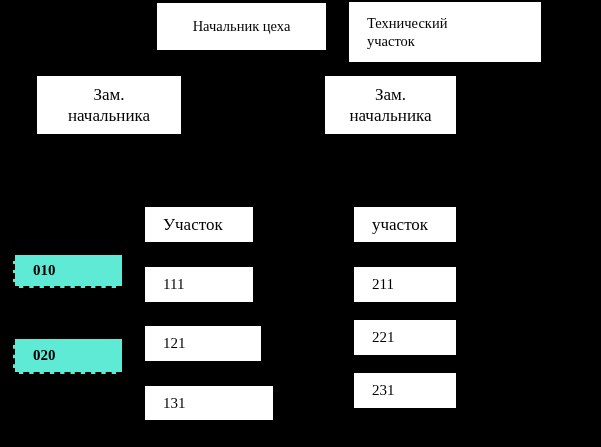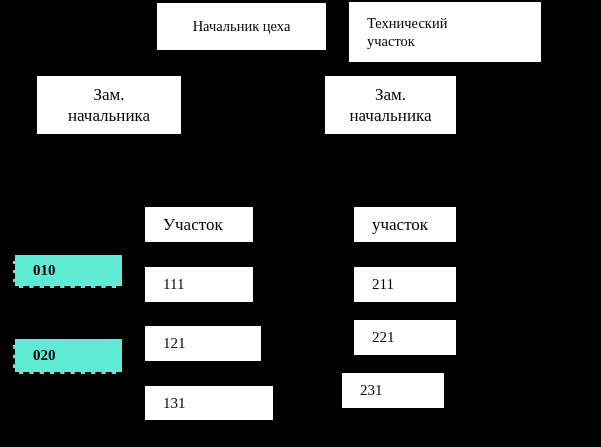--- a/index.html
+++ b/index.html
@@ -108,17 +108,17 @@
   </div>
 
   <div class="node left t-num" style="left:354px; top:267px; width:102px; height:35px;">
     <span class="line">211</span>
   </div>
 
   <div class="node left t-num" style="left:354px; top:314px; width:102px; height:35px;margin-top:6px;">
     <span class="line">221</span>
   </div>
 
-  <div class="node left t-num" style="left:342px; top:373px; width:102px; height:35px;">
+  <div class="node left t-num" style="left:354px; top:373px; width:102px; height:35px;">
     <span class="line">231</span>
   </div>
 
 </div>
 
 </body></html>

